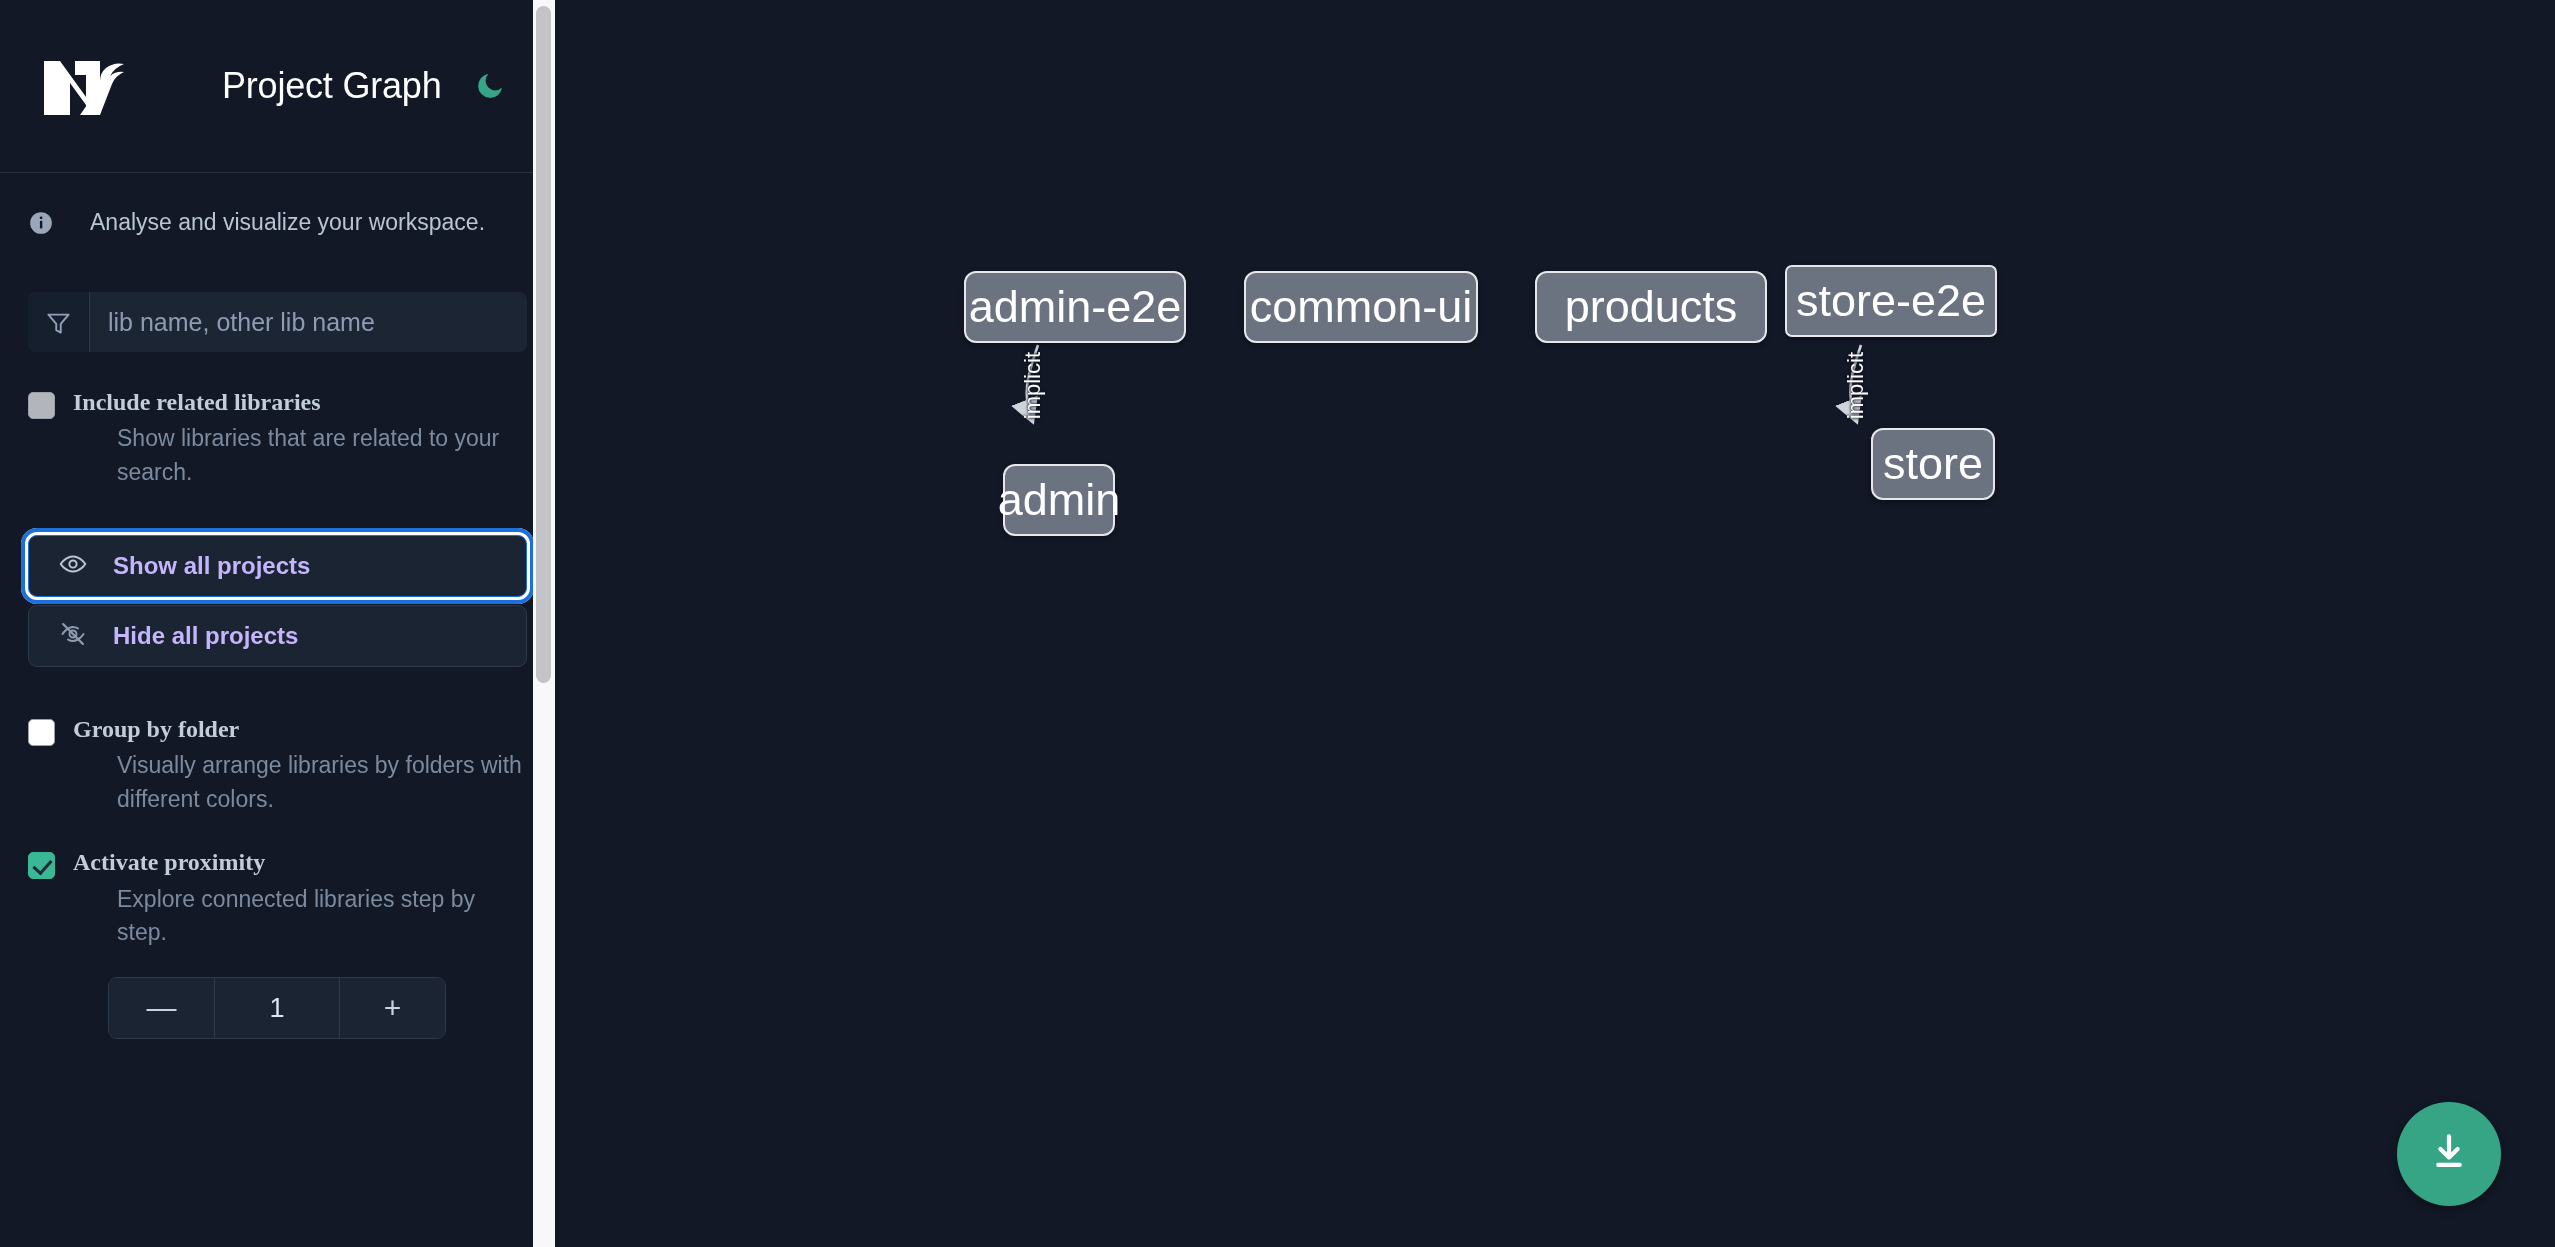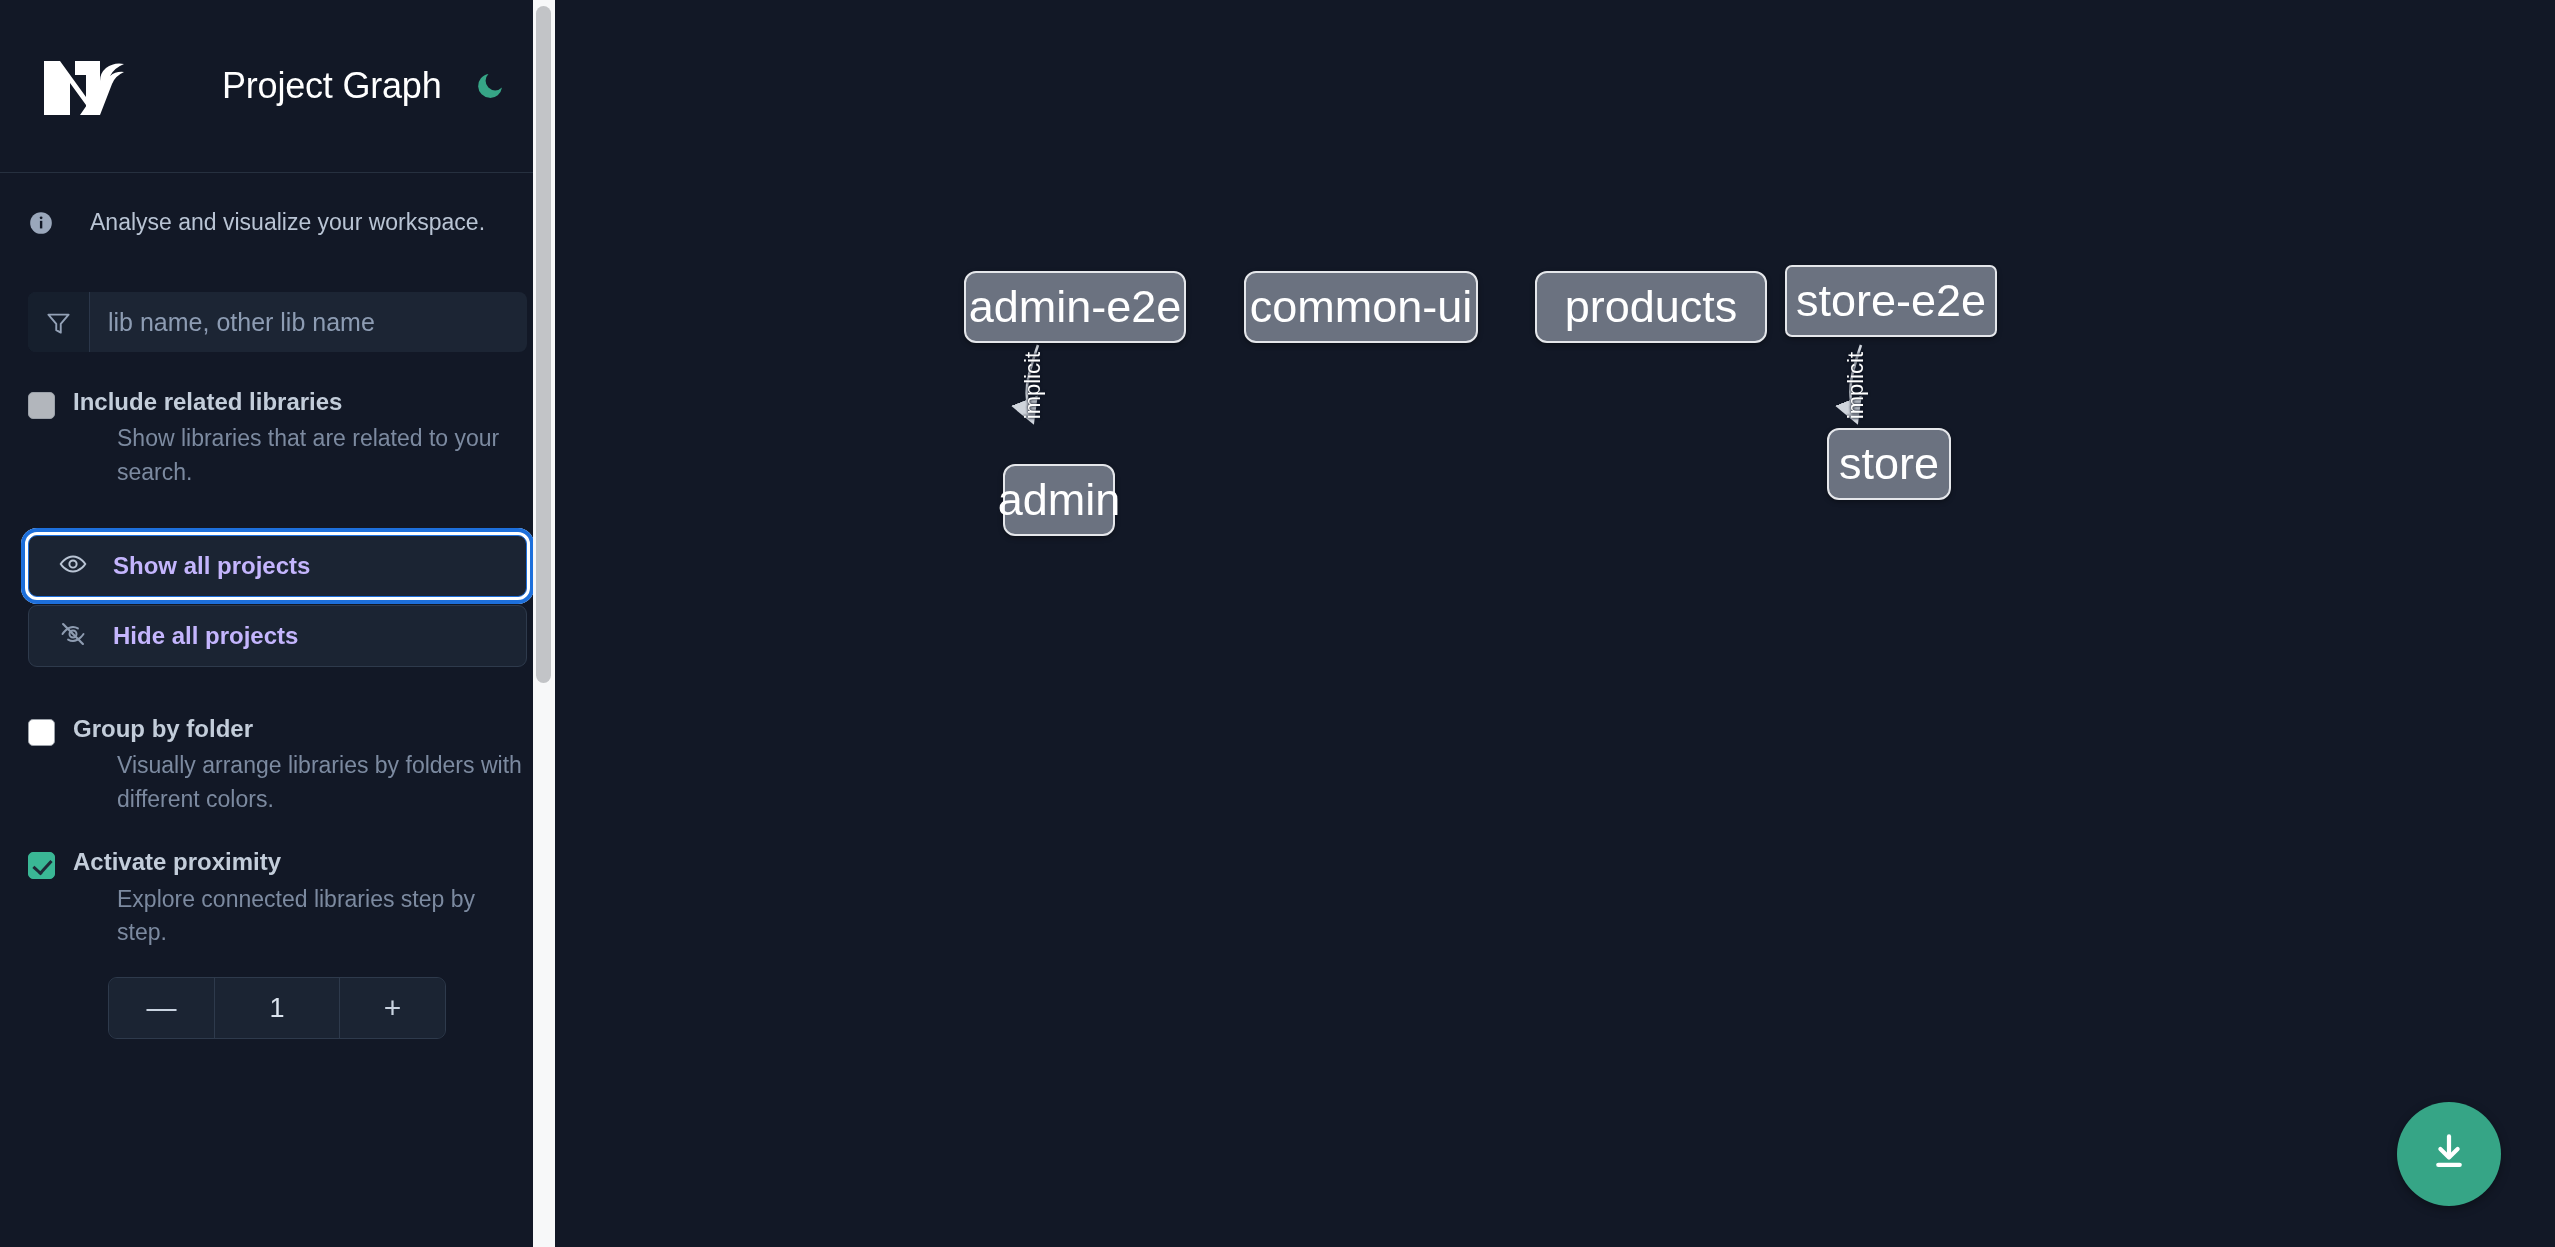--- a/index.html
+++ b/index.html
@@ -81,21 +81,21 @@
   .chk.gray { background: #b2b6bc; border: 1px solid #9aa0a8; }
   .chk.white { background: #ffffff; border: 1px solid #9aa0a8; }
   .chk.green { background: #3ab795; border: 1px solid #3ab795; }
   .chk.green::after {
     content: ""; position: absolute;
     left: 8px; top: 3px; width: 8px; height: 15px;
     border: solid #1f2937; border-width: 0 3.5px 3.5px 0;
     transform: rotate(42deg);
   }
   .chk-texts { flex: 1; }
-  .chk-title { color: #c3cdda; font-size: 24px; font-weight: bold; line-height: 1.35; }
+  .chk-title { color: #c3cdda; font-size: 24px; font-weight: bold; line-height: 1.35; font-family: Liberation Serif, serif; }
   .chk-desc { color: #7c8aa0; font-size: 23px; line-height: 1.45; margin-top: 4px; margin-left: 44px; }
 
   .btn-wrap { padding: 46px 28px 0 28px; }
   .btn-wrap.second { padding-top: 8px; }
   .gbtn {
     width: 100%; height: 62px;
     background: #1b2433;
     border: 1px solid #2e3a4c;
     border-radius: 9px;
     display: flex; align-items: center;
@@ -301,21 +301,21 @@
     </svg>
 
     <div class="edge-label" style="left:465px; top:352px;">implicit</div>
     <div class="edge-label" style="left:1288px; top:352px;">implicit</div>
 
     <div class="node" style="left:409px; top:271px; width:222px; height:72px;">admin-e2e</div>
     <div class="node" style="left:689px; top:271px; width:234px; height:72px;">common-ui</div>
     <div class="node" style="left:980px; top:271px; width:232px; height:72px;">products</div>
     <div class="node" style="left:1230px; top:265px; width:212px; height:72px;border-radius:7px;">store-e2e</div>
     <div class="node" style="left:448px; top:428px; width:112px; height:72px;margin-top:36px;">admin</div>
-    <div class="node" style="left:1272px; top:428px; width:124px; height:72px;">store</div>
+    <div class="node" style="left:1316px; top:428px; width:124px; height:72px;">store</div>
 
     <div class="dl-btn">
       <span>
         <svg viewBox="0 0 24 24" width="44" height="44">
           <path d="M12 3.5v11" stroke="#ffffff" stroke-width="2.3" stroke-linecap="round" fill="none"></path>
           <path d="M7.3 10.4L12 15l4.7-4.6" stroke="#ffffff" stroke-width="2.3" stroke-linecap="round" stroke-linejoin="round" fill="none"></path>
           <path d="M6.2 19h11.6" stroke="#ffffff" stroke-width="2.4" stroke-linecap="round" fill="none"></path>
         </svg>
       </span>
     </div>

